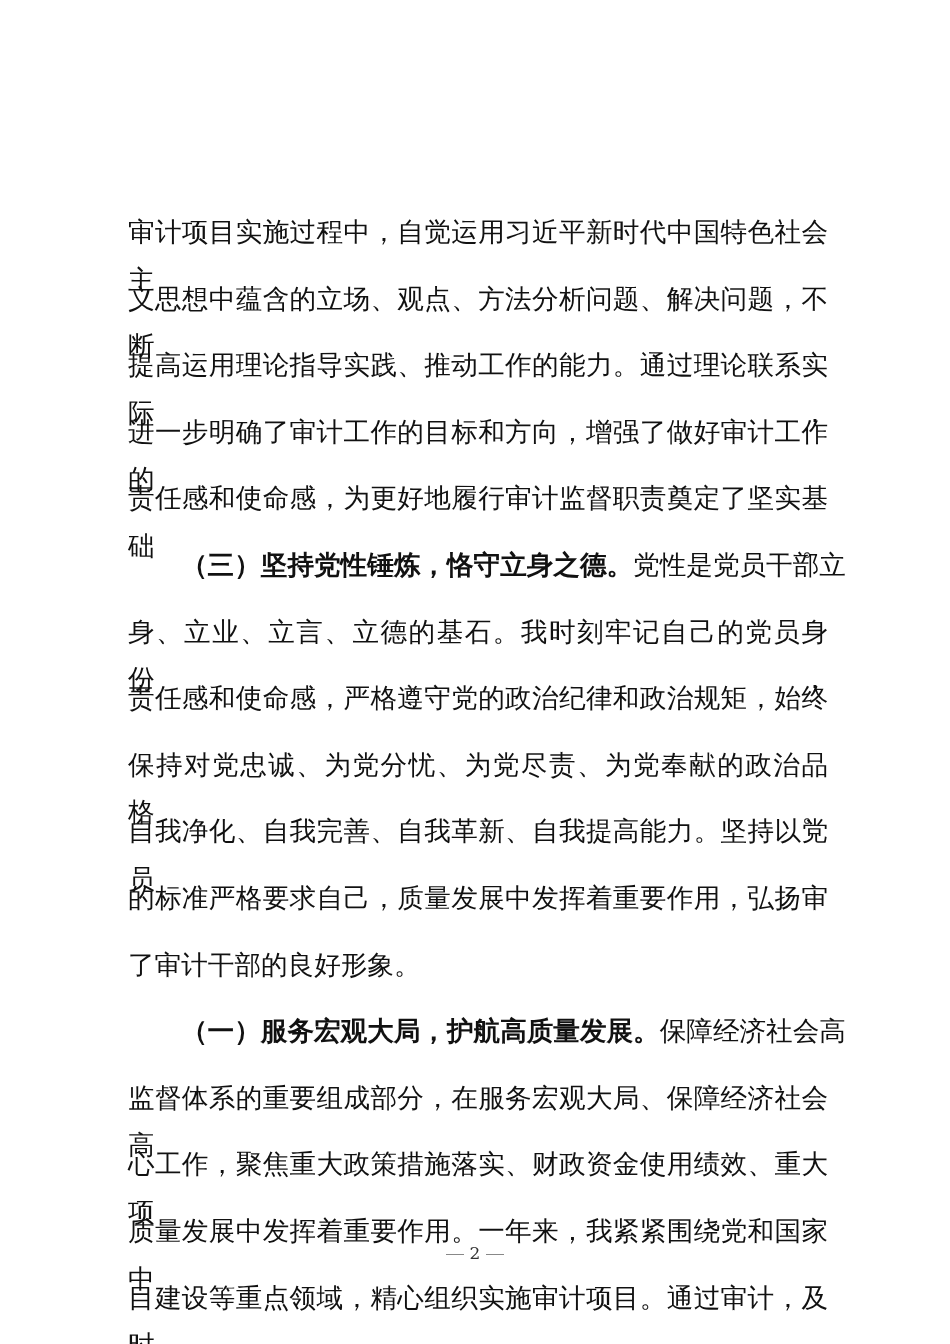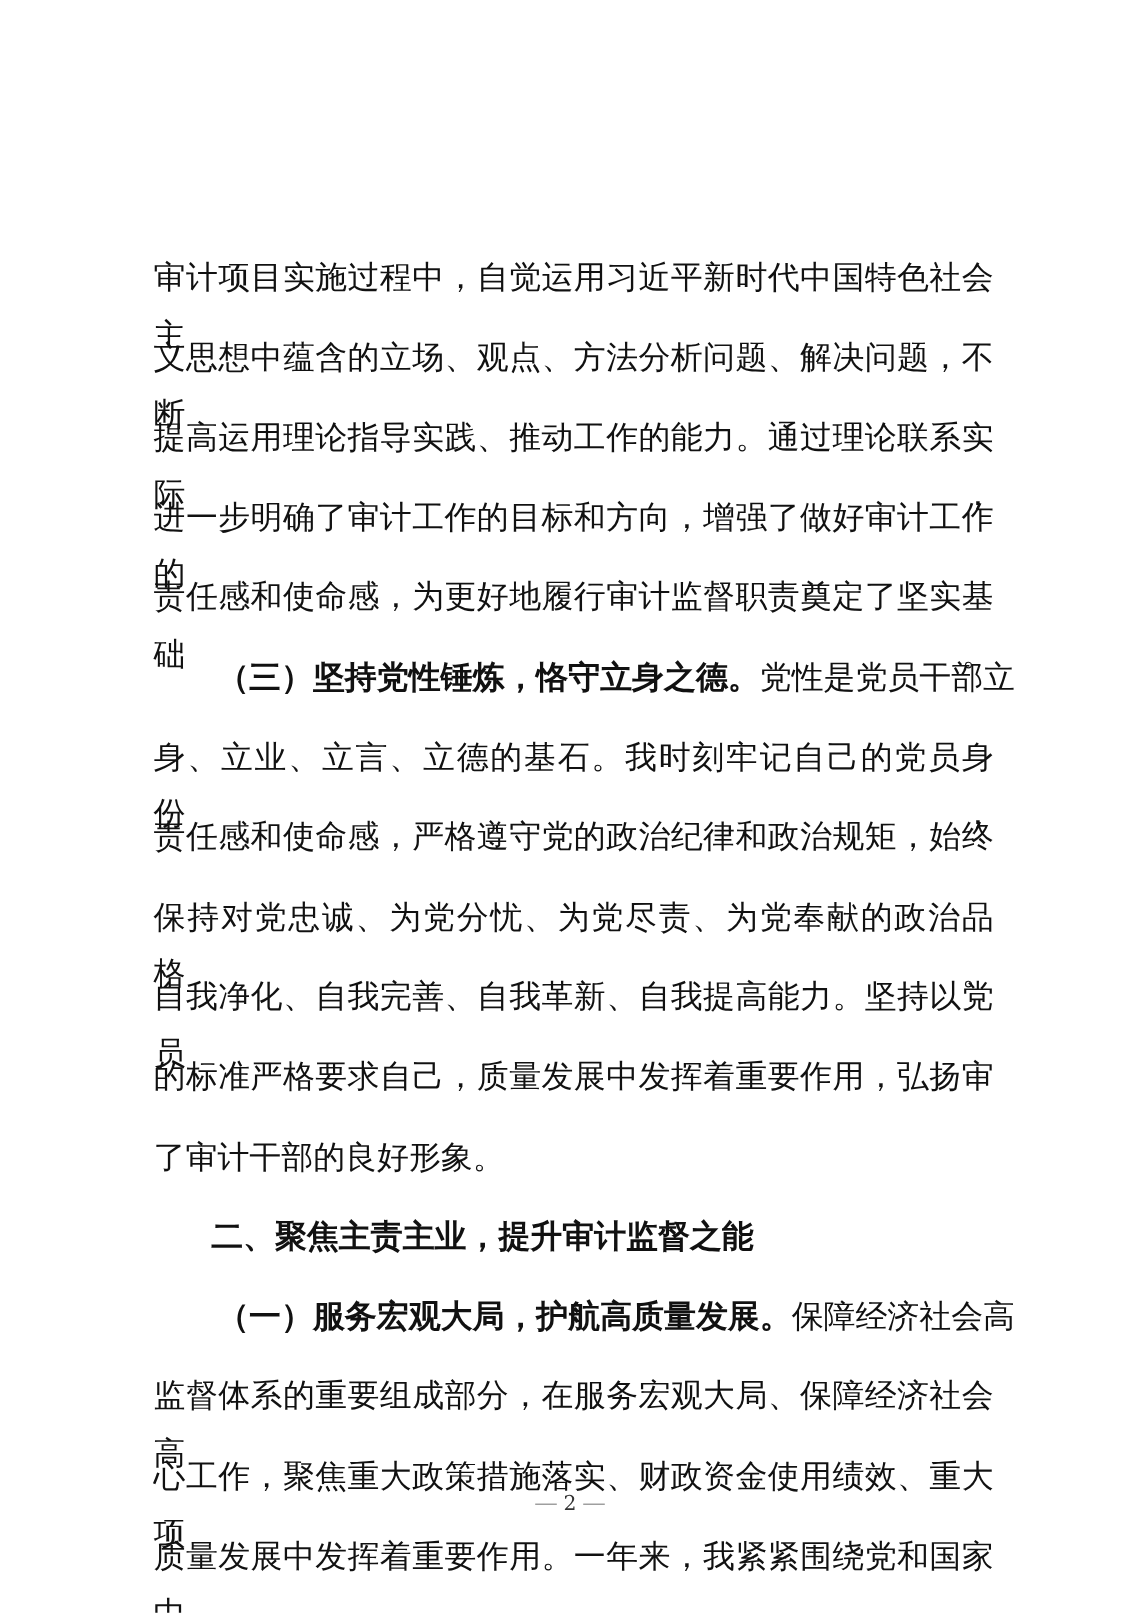--- a/index.html
+++ b/index.html
@@ -38,23 +38,20 @@
     <div>
       <span class="line indent"><span class="bold">（三）坚持党性锤炼，恪守立身之德。</span><span>党性是党员干部立</span></span>
       <span class="line justify">身、立业、立言、立德的基石。我时刻牢记自己的党员身份，</span>
       <span class="line justify">责任感和使命感，严格遵守党的政治纪律和政治规矩，始终</span>
       <span class="line justify">保持对党忠诚、为党分忧、为党尽责、为党奉献的政治品格。</span>
       <span class="line justify">自我净化、自我完善、自我革新、自我提高能力。坚持以党员</span>
       <span class="line justify">的标准严格要求自己，质量发展中发挥着重要作用，弘扬审</span>
       <span class="line">了审计干部的良好形象。</span>
     </div>
 
-    <div>
-      <span class="line heading-indent bold">二、聚焦主责主业，提升审计监督之能</span>
-    </div>
 
     <div>
       <span class="line indent"><span class="bold">（一）服务宏观大局，护航高质量发展。</span><span>保障经济社会高</span></span>
       <span class="line justify">监督体系的重要组成部分，在服务宏观大局、保障经济社会高</span>
       <span class="line justify">心工作，聚焦重大政策措施落实、财政资金使用绩效、重大项</span>
       <span class="line justify">质量发展中发挥着重要作用。一年来，我紧紧围绕党和国家中</span>
       <span class="line justify">目建设等重点领域，精心组织实施审计项目。通过审计，及时</span>
     </div>
 
   </div>

